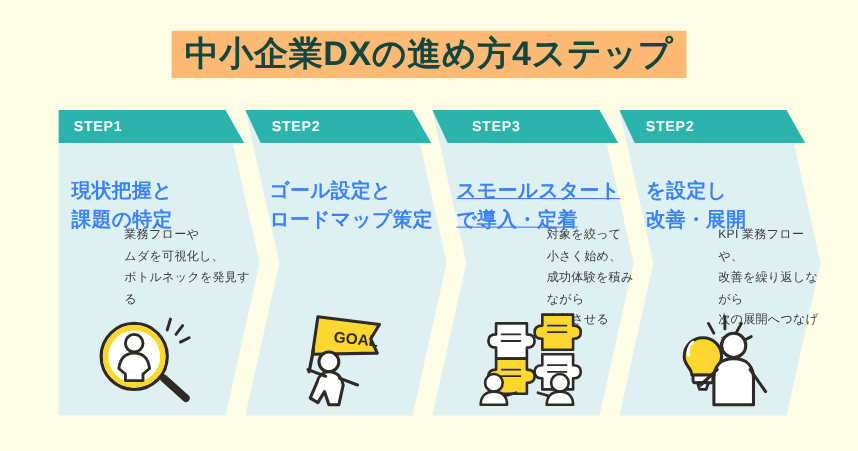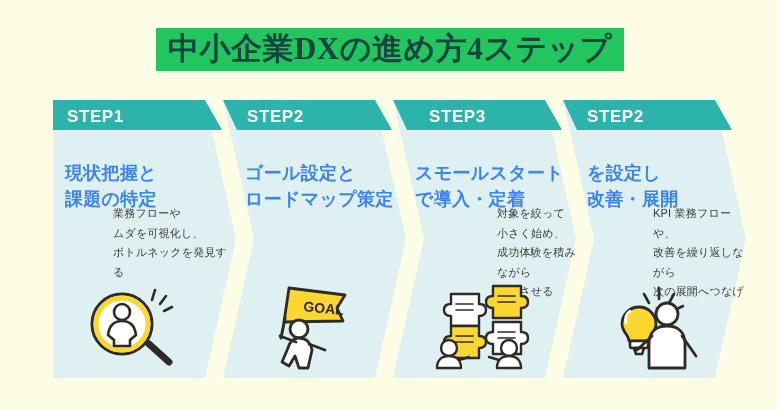--- a/index.html
+++ b/index.html
@@ -9,28 +9,27 @@
     font-family:"Liberation Sans","DejaVu Sans",sans-serif;
     overflow:hidden;position:relative;
   }
 
   .title-wrap{
     position:absolute;left:0;top:28px;width:780px;
     text-align:center;
   }
   .title{
     display:inline-block;
-    background:#22c55e;
+    background:#fdba74;
     color:#15453F;
     font-size:31px;
     font-weight:bold;
     letter-spacing:0.5px;
     padding:5px 12px 7px 12px;
     line-height:1.0;
-    font-family:Liberation Serif, serif;
   }
 
   .steps{
     position:absolute;left:53px;top:100px;
     width:680px;height:278px;
   }
   .panel{
     position:absolute;
     top:0;width:183px;height:278px;
   }
@@ -54,36 +53,36 @@
     background:#2BB3AC;
     -webkit-clip-path:polygon(0 0, 152px 0, 169px 100%, 14px 100%);
     clip-path:polygon(0 0, 152px 0, 169px 100%, 14px 100%);
   }
   .panel.p0 .panel-head{
     -webkit-clip-path:polygon(0 0, 152px 0, 169px 100%, 0 100%);
     clip-path:polygon(0 0, 152px 0, 169px 100%, 0 100%);
   }
   .step-label{
     position:absolute;top:7px;
-    color:#ffffff;font-size:17px;font-weight:bold;letter-spacing:0.6px;
+    color:#ffffff;font-size:13px;font-weight:bold;letter-spacing:0.6px;
   }
   .panel.p0 .step-label{left:14px;}
   .panel.p1 .step-label{left:24px;}
   .panel.p2 .step-label{left:36px;}
   .panel.p3 .step-label{left:24px;}
 
   .panel-heading{
     position:absolute;top:61px;
     color:#3b82f6;font-size:18px;font-weight:bold;
     line-height:1.42;letter-spacing:0.3px;
     white-space:pre-line;
   }
   .panel.p0 .panel-heading{left:12px;}
   .panel.p1 .panel-heading{left:22px;}
-  .panel.p2 .panel-heading{left:22px;}
+  .panel.p2 .panel-heading{left:22px;text-decoration:underline;}
   .panel.p3 .panel-heading{left:24px;}
 
   .panel-desc{
     position:absolute;top:104px;
     color:#3A3A3A;font-size:11px;
     line-height:1.78;letter-spacing:0.2px;
     white-space:pre-line;
     margin-left:48px;
   }
   .panel.p0 .panel-desc{left:12px;}

